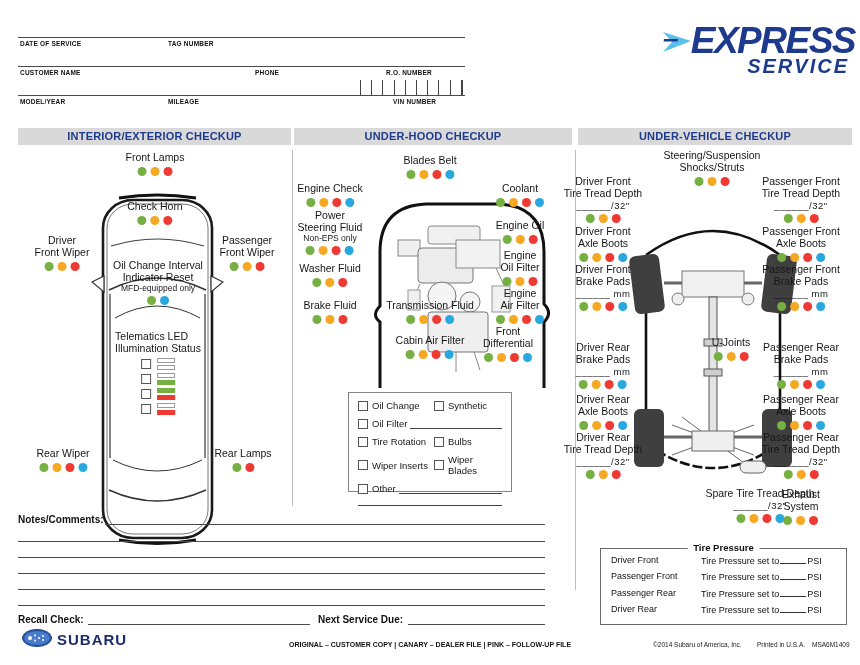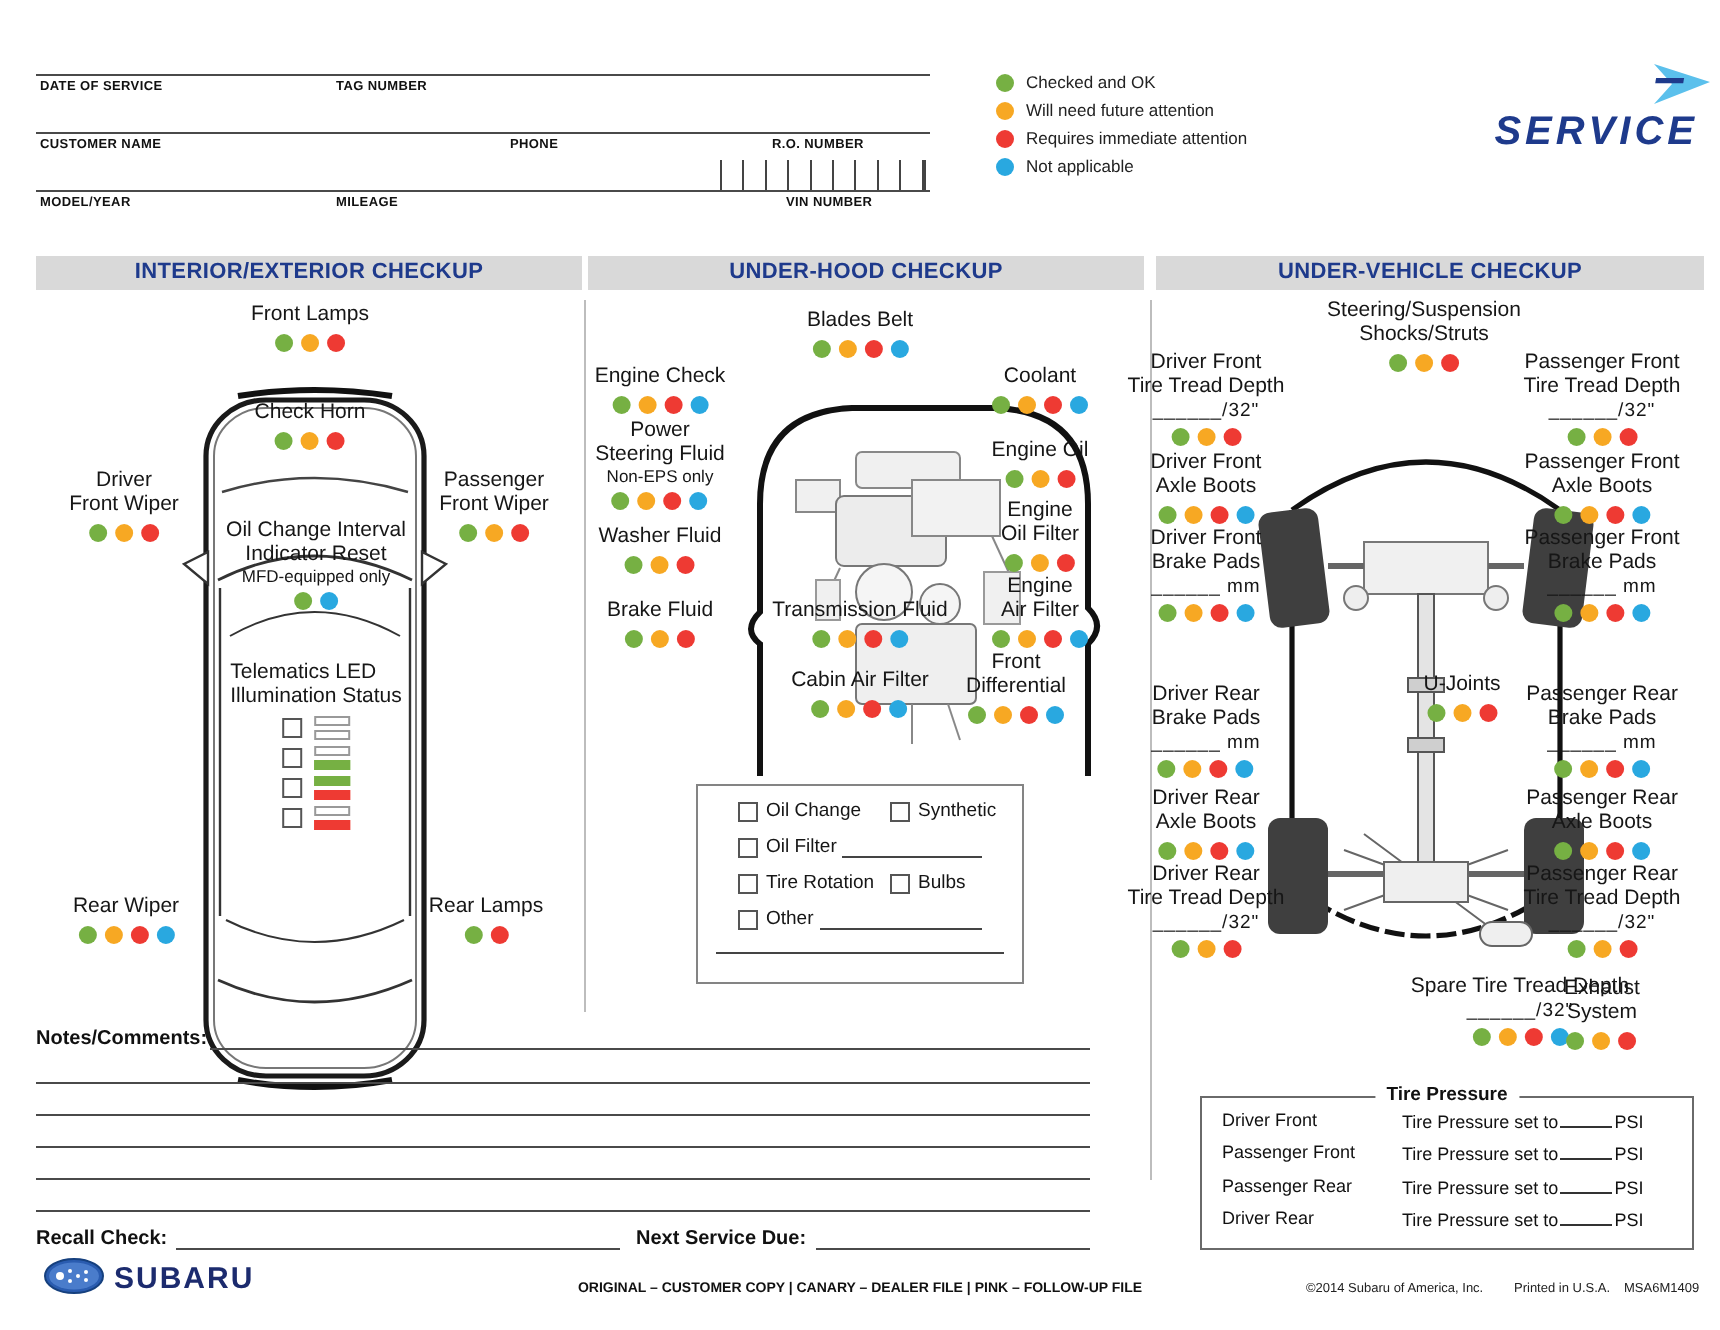--- a/index.html
+++ b/index.html
@@ -25,21 +25,21 @@
   .item .note{font-size:8.5px;line-height:1.1;color:#161616;}
   .item .measure{font-size:9.5px;letter-spacing:.5px;color:#161616;}
   .dots{display:flex;gap:4px;justify-content:center;margin-top:3px;}
   .tele{position:absolute;transform:translateX(-50%);text-align:left;}
   .tele .lbl{font-size:10.5px;line-height:1.12;white-space:pre-line;}
   .tele-row{display:flex;align-items:center;justify-content:center;gap:6px;margin-top:3px;}
   .cb{width:8px;height:8px;border:1px solid #555;background:#fff;display:inline-block;flex:none;}
   .bars{display:flex;flex-direction:column;gap:2px;}
   .bar{width:18px;height:5px;border:1px solid #999;background:#fff;box-sizing:border-box;}
   .svc{position:absolute;left:348px;top:392px;width:164px;height:100px;border:1.5px solid #848484;background:#fff;box-sizing:border-box;}
-  .svc-row{display:flex;align-items:center;margin:7px 20px 0;font-size:9.5px;}
+  .svc-row{display:flex;align-items:center;margin:7px 9px 0;font-size:9.5px;}
   .svc-cell{display:flex;align-items:center;gap:4px;}
   .svc-cell.c1{width:76px;flex:none;}
   .svc-fill{flex:1;border-bottom:1px solid #444;height:9px;margin-left:3px;}
   .svc-line{margin:10px 9px 0;border-bottom:1px solid #444;height:1px;}
   .tp-box{position:absolute;left:600px;top:548px;width:247px;height:77px;border:1.5px solid #6a6a6a;background:#fff;box-sizing:border-box;}
   .tp-title{position:absolute;top:-7px;left:50%;transform:translateX(-50%);background:#fff;padding:0 6px;font-size:9.5px;font-weight:bold;color:#111;white-space:nowrap;}
   .tp-row{display:flex;margin:5.5px 10px 0;font-size:9px;color:#111;}
   .tp-pos{width:90px;flex:none;}
   .tp-line{display:inline-block;width:26px;border-bottom:1px solid #333;height:8px;margin:0 1px;}
   .big-label{position:absolute;font-size:10px;font-weight:bold;color:#111;}
@@ -61,46 +61,28 @@
   <span class="form-label" style="left:20px;top:69px;">CUSTOMER NAME</span>
   <span class="form-label" style="left:255px;top:69px;">PHONE</span>
   <span class="form-label" style="left:386px;top:69px;">R.O. NUMBER</span>
 
   <div class="comb" style="left:360px;top:80px;width:102px;height:15px;"></div>
   <div class="hline" style="left:18px;top:95px;width:447px;"></div>
   <span class="form-label" style="left:20px;top:98px;">MODEL/YEAR</span>
   <span class="form-label" style="left:168px;top:98px;">MILEAGE</span>
   <span class="form-label" style="left:393px;top:98px;">VIN NUMBER</span>
 
-  <div class="legend" style="left:498px;top:36px;">
-    <div class="legend-row">
-      <span class="dot" style="background: rgb(118, 176, 67);"></span>
-      <span class="legend-label">Checked and OK</span>
-    </div>
-    <div class="legend-row">
-      <span class="dot" style="background: rgb(247, 168, 35);"></span>
-      <span class="legend-label">Will need future attention</span>
-    </div>
-    <div class="legend-row">
-      <span class="dot" style="background: rgb(238, 58, 51);"></span>
-      <span class="legend-label">Requires immediate attention</span>
-    </div>
-    <div class="legend-row">
-      <span class="dot" style="background: rgb(41, 168, 224);"></span>
-      <span class="legend-label">Not applicable</span>
-    </div>
-  </div>
 
   <div class="logo" style="left:640px;top:24px;width:215px;">
     <span class="logo-arrow">
       <svg width="30" height="30" viewBox="0 0 30 30">
         <polygon points="0,4 28,13 0,24 9,14" fill="#5bc0ec"></polygon>
         <rect x="3" y="11" width="14" height="2.6" fill="#1e3a8c" transform="skewX(-10)"></rect>
       </svg>
-    </span>
+    </span><span class="logo-express">EXPRESS</span>
     <div class="logo-service">SERVICE</div>
   </div>
 
   <div class="col-header" style="left:18px;top:128px;width:273px;">INTERIOR/EXTERIOR CHECKUP</div>
   <div class="col-header" style="left:578px;top:128px;width:274px;">UNDER-VEHICLE CHECKUP</div>
   <div class="col-header" style="left:294px;top:128px;width:278px;">UNDER-HOOD CHECKUP</div>
   <div class="vdiv" style="left:292px;top:150px;height:356px;"></div>
   <div class="vdiv" style="left:575px;top:150px;height:440px;"></div>
 
   <div class="abs" style="left:85px;top:192px;">
@@ -362,20 +344,30 @@
       <span class="svc-fill"></span>
     </div>
     <div class="svc-row">
       <span class="svc-cell c1">
           <span class="cb"></span>
           <span>Tire Rotation</span>
         </span>
       <span class="svc-cell">
           <span class="cb"></span>
           <span>Bulbs</span>
+        </span>
+    </div>
+    <div class="svc-row">
+      <span class="svc-cell c1">
+          <span class="cb"></span>
+          <span>Wiper Inserts</span>
+        </span>
+      <span class="svc-cell">
+          <span class="cb"></span>
+          <span>Wiper Blades</span>
         </span>
     </div>
     <div class="svc-row">
       <span class="svc-cell">
           <span class="cb"></span>
           <span>Other</span>
         </span>
       <span class="svc-fill"></span>
     </div>
     <div class="svc-line"></div>

